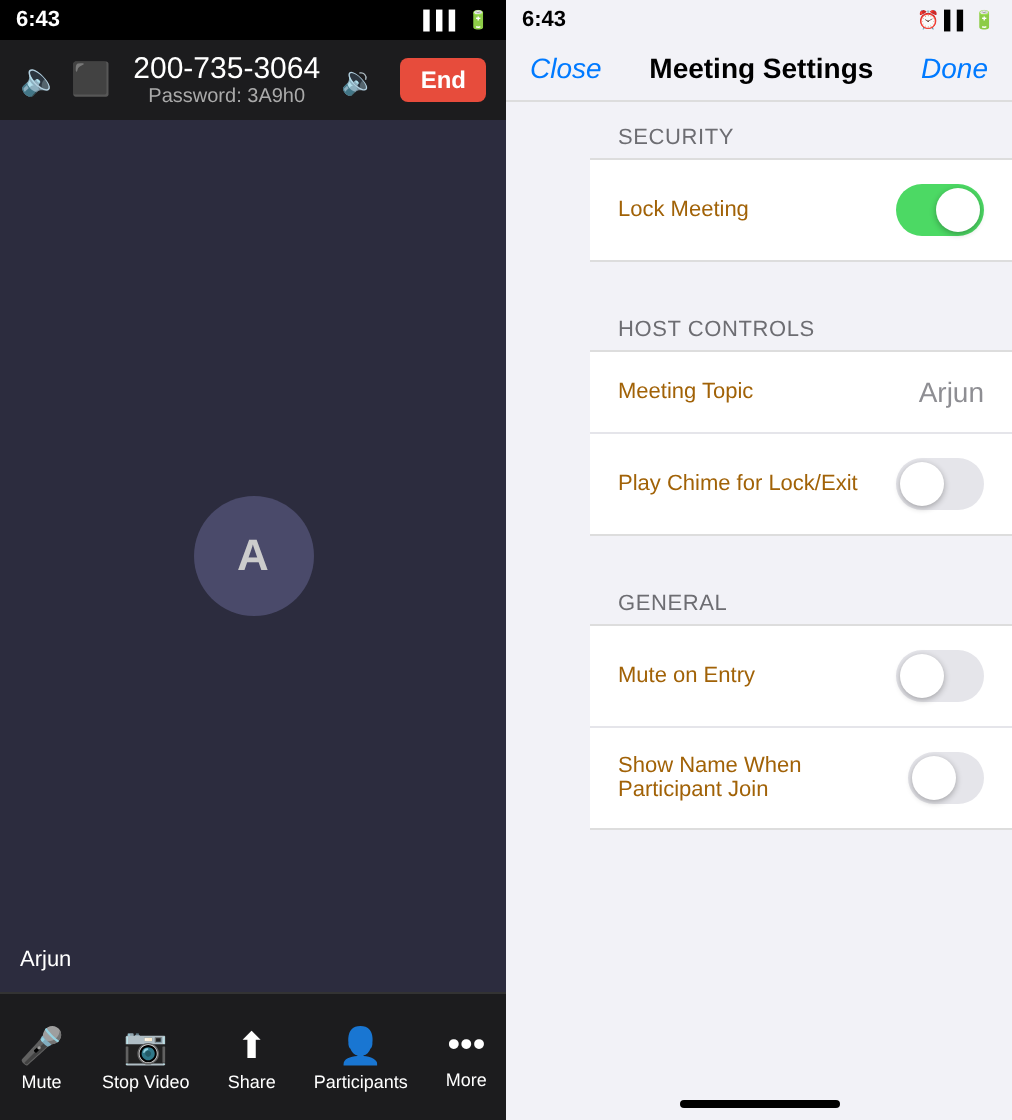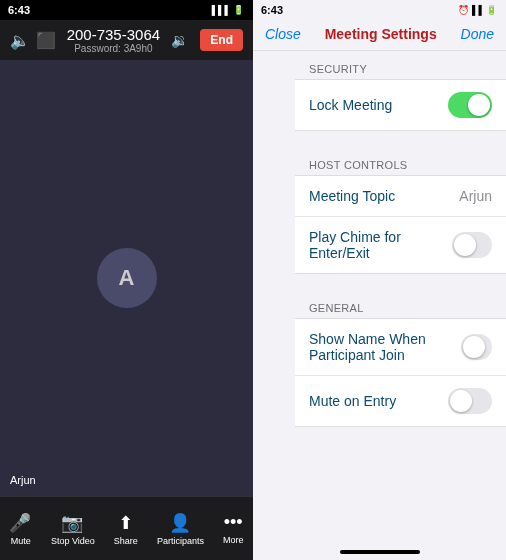--- a/index.html
+++ b/index.html
@@ -165,21 +165,21 @@
     }
     .nav-close, .nav-done {
       color: #007aff;
       font-size: 14px;
       cursor: pointer;
       background: none;
       border: none;
       font-style: italic;
     }
     .nav-title {
-      color: #b91c1c;
+      color: #000000;
       font-size: 14px;
       font-weight: 600;
     }
 
     .settings-content {
       flex: 1;
       overflow-y: auto;
       background: #f2f2f7;
       margin-left: 42px;
     }
@@ -204,22 +204,22 @@
     .settings-row {
       display: flex;
       align-items: center;
       justify-content: space-between;
       padding: 12px 14px;
       border-bottom: 1px solid #e5e5ea;
     }
     .settings-row:last-child { border-bottom: none; }
 
     .row-label {
-      color: #0c4a6e;
-      font-size: 14px;
+      color: #a16207;
+      font-size: 11px;
     }
     .row-value {
       color: #8e8e93;
       font-size: 14px;
     }
 
     
     .toggle {
       width: 44px;
       height: 26px;
@@ -335,38 +335,38 @@
       </div>
     </div>
 
     <div class="section-header">HOST CONTROLS</div>
     <div class="settings-group">
       <div class="settings-row">
         <span class="row-label">Meeting Topic</span>
         <span class="row-value">Arjun</span>
       </div>
       <div class="settings-row">
-        <span class="row-label">Play Chime for Enter/Exit</span>
+        <span class="row-label">Play Chime for Lock/Exit</span>
         <div class="toggle off">
           <div class="toggle-thumb"></div>
         </div>
       </div>
     </div>
 
     <div class="section-header">GENERAL</div>
     <div class="settings-group">
+      <div class="settings-row">
+        <span class="row-label">Mute on Entry</span>
+        <div class="toggle off">
+          <div class="toggle-thumb"></div>
+        </div>
+      </div>
       <div class="settings-row">
         <span class="row-label">Show Name When Participant Join</span>
         <div class="toggle off">
           <div class="toggle-thumb"></div>
         </div>
       </div>
-      <div class="settings-row">
-        <span class="row-label">Mute on Entry</span>
-        <div class="toggle off">
-          <div class="toggle-thumb"></div>
-        </div>
-      </div>
     </div>
   </div>
 
   <div class="bottom-bar"></div>
 </div>
 
 </body></html>

